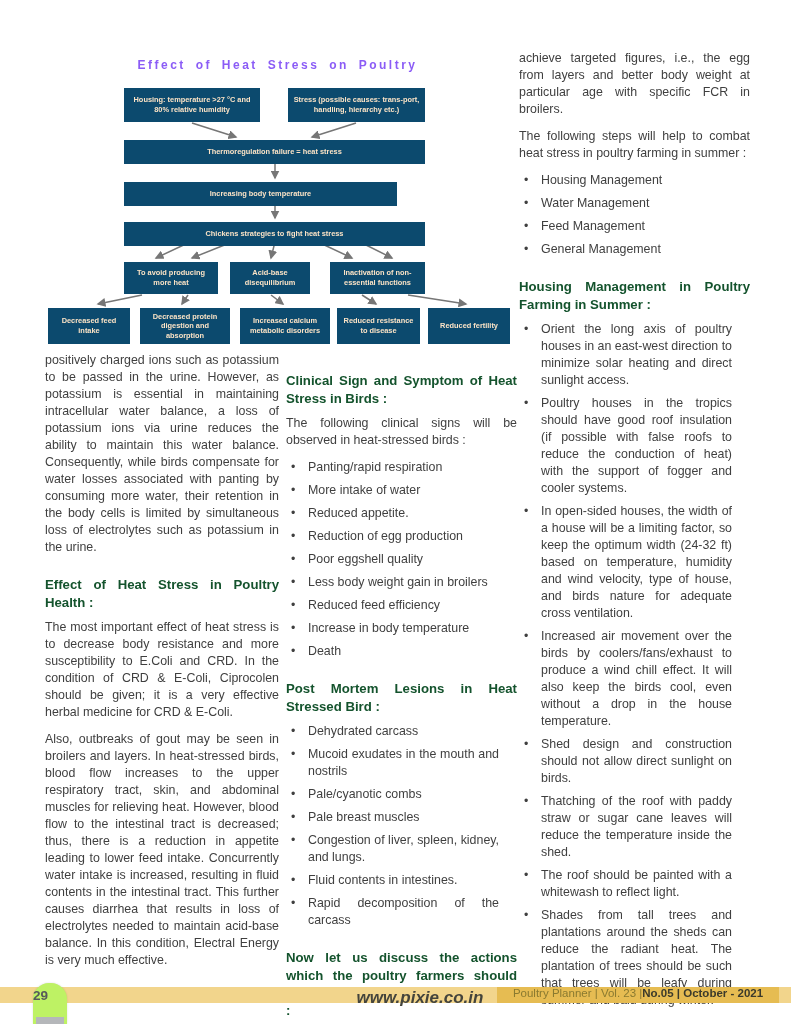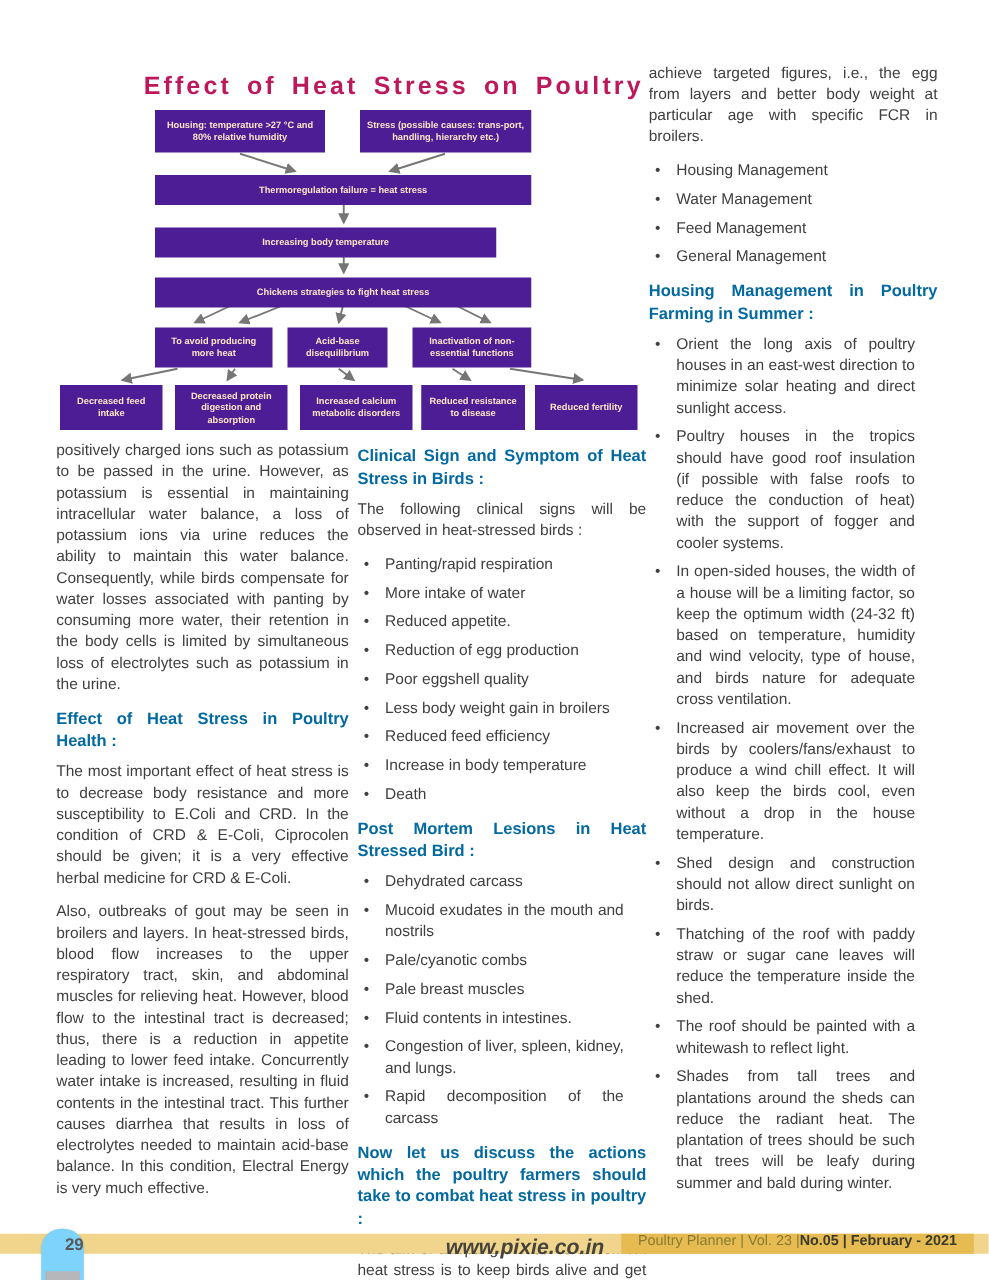--- a/index.html
+++ b/index.html
@@ -4,40 +4,40 @@
 <style>
   html,body{margin:0;padding:0;}
   body{
     width:791px;height:1024px;position:relative;background:#ffffff;
     font-family:"Liberation Sans","DejaVu Sans",sans-serif;
     color:#3f3f3f;overflow:hidden;
   }
   
   #flowchart{position:absolute;left:40px;top:56px;width:475px;height:292px;}
   .fc-title{
-    position:absolute;left:0;top:2px;width:100%;text-align:right;
-    font-size:20px;font-weight:bold;letter-spacing:2.5px;word-spacing:4px;
-    color:#be185d;
+    position:absolute;left:0;top:2px;width:100%;text-align:center;
+    font-size:12px;font-weight:bold;letter-spacing:2.5px;word-spacing:4px;
+    color:#8b5cf6;
   }
   .fc-box{
-    position:absolute;background:#4c1d95;color:#FBE3C6;
+    position:absolute;background:#0c4a6e;color:#FBE3C6;
     display:flex;align-items:center;justify-content:center;text-align:center;
     font-size:7.4px;font-weight:bold;line-height:1.3;padding:12px 3px;box-sizing:border-box;
   }
   .arrows{position:absolute;left:0;top:0;}
   .arrows line{stroke:#767676;stroke-width:1.5;}
   
   .col{position:absolute;font-size:12.4px;line-height:17px;text-align:justify;}
   #col-left{left:45px;top:352px;width:234px;}
   #col-mid{left:286px;top:352px;width:231px;}
   #col-right{left:519px;top:50px;width:231px;}
   .para{margin:0 0 10px 0;}
   .gold-heading{
-    color:#0369a1;font-weight:bold;font-size:13.2px;line-height:17.5px;
-    margin:4px 0 8px 0;text-align:justify;
+    color:#14532d;font-weight:bold;font-size:13.2px;line-height:17.5px;
+    margin:20px 0 8px 0;text-align:justify;
   }
   ul.bullets{list-style:none;margin:2px 18px 10px 0;padding:0;}
   ul.bullets li{
     position:relative;padding-left:22px;margin:0 0 6px 0;text-align:justify;
   }
   ul.bullets li::before{
     content:"\2022";position:absolute;left:5px;top:0;color:#3f3f3f;
   }
   
   #footer-band{
@@ -47,22 +47,22 @@
     position:absolute;left:497px;top:987px;width:282px;height:16px;background:#E6BC52;
     display:flex;align-items:flex-start;justify-content:center;
     font-size:11.5px;color:#8A7A30;white-space:nowrap;
   }
   #footer-dark b{color:#3B3A2B;}
   #footer-site{
     position:absolute;top:988px;left:355px;width:130px;text-align:center;
     font-size:17px;font-weight:bold;font-style:italic;color:#44443C;
   }
   #page-badge{
-    position:absolute;left:33px;top:983px;width:34px;height:41px;background:#7dd3fc;
-    border-radius:16px 16px 0 0;display:flex;align-items:flex-start;justify-content:flex-end;
+    position:absolute;left:33px;top:983px;width:34px;height:41px;background:#bef264;
+    border-radius:16px 16px 0 0;display:flex;align-items:flex-start;justify-content:flex-start;
     box-shadow:0 0 2px rgba(0,0,0,0.15);
   }
   #page-badge span{font-size:13.5px;font-weight:bold;color:#57585A;margin-top:5px;}
   #page-badge-foot{
     position:absolute;left:36px;top:1017px;width:28px;height:7px;background:#B5B7BA;
   }
 </style>
 </head>
 <body>
 
@@ -126,30 +126,31 @@
       <li>Reduced feed efficiency</li>
       <li>Increase in body temperature</li>
       <li>Death</li>
     </ul>
   <h3 class="gold-heading">Post Mortem Lesions in Heat Stressed Bird :</h3>
   <ul class="bullets">
       <li>Dehydrated carcass</li>
       <li>Mucoid exudates in the mouth and nostrils</li>
       <li>Pale/cyanotic combs</li>
       <li>Pale breast muscles</li>
+      <li>Congestion of liver, spleen, kidney, and lungs.</li>
       <li>Fluid contents in intestines.</li>
-      <li>Congestion of liver, spleen, kidney, and lungs.</li>
       <li>Rapid decomposition of the carcass</li>
     </ul>
   <h3 class="gold-heading">Now let us discuss the actions which the poultry farmers should take to combat heat stress in poultry :</h3>
   <p class="para">The aim of adopting measures to combat heat stress is to keep birds alive and get production out of them to</p>
 </div>
 
 <div class="col" id="col-right">
   <p class="para">achieve targeted figures, i.e., the egg from layers and better body weight at particular age with specific FCR in broilers.</p>
+  <p class="para">The following steps will help to combat heat stress in poultry farming in summer :</p>
   <ul class="bullets">
       <li>Housing Management</li>
       <li>Water Management</li>
       <li>Feed Management</li>
       <li>General Management</li>
     </ul>
   <h3 class="gold-heading">Housing Management in Poultry Farming in Summer :</h3>
   <ul class="bullets">
       <li>Orient the long axis of poultry houses in an east-west direction to minimize solar heating and direct sunlight access.</li>
       <li>Poultry houses in the tropics should have good roof insulation (if possible with false roofs to reduce the conduction of heat) with the support of fogger and cooler systems.</li>
@@ -159,18 +160,18 @@
       <li>Thatching of the roof with paddy straw or sugar cane leaves will reduce the temperature inside the shed.</li>
       <li>The roof should be painted with a whitewash to reflect light.</li>
       <li>Shades from tall trees and plantations around the sheds can reduce the radiant heat. The plantation of trees should be such that trees will be leafy during summer and bald during winter.</li>
     </ul>
 </div>
 
 <div id="footer-band"></div>
 <div id="footer-site">www.pixie.co.in</div>
 <div id="footer-dark">
     <span>Poultry Planner | Vol. 23 | </span>
-    <b>No.05 | February - 2021</b>
+    <b>No.05 | October - 2021</b>
   </div>
 <div id="page-badge">
     <span>29</span>
   </div>
 <div id="page-badge-foot"></div>
 
 </body></html>

